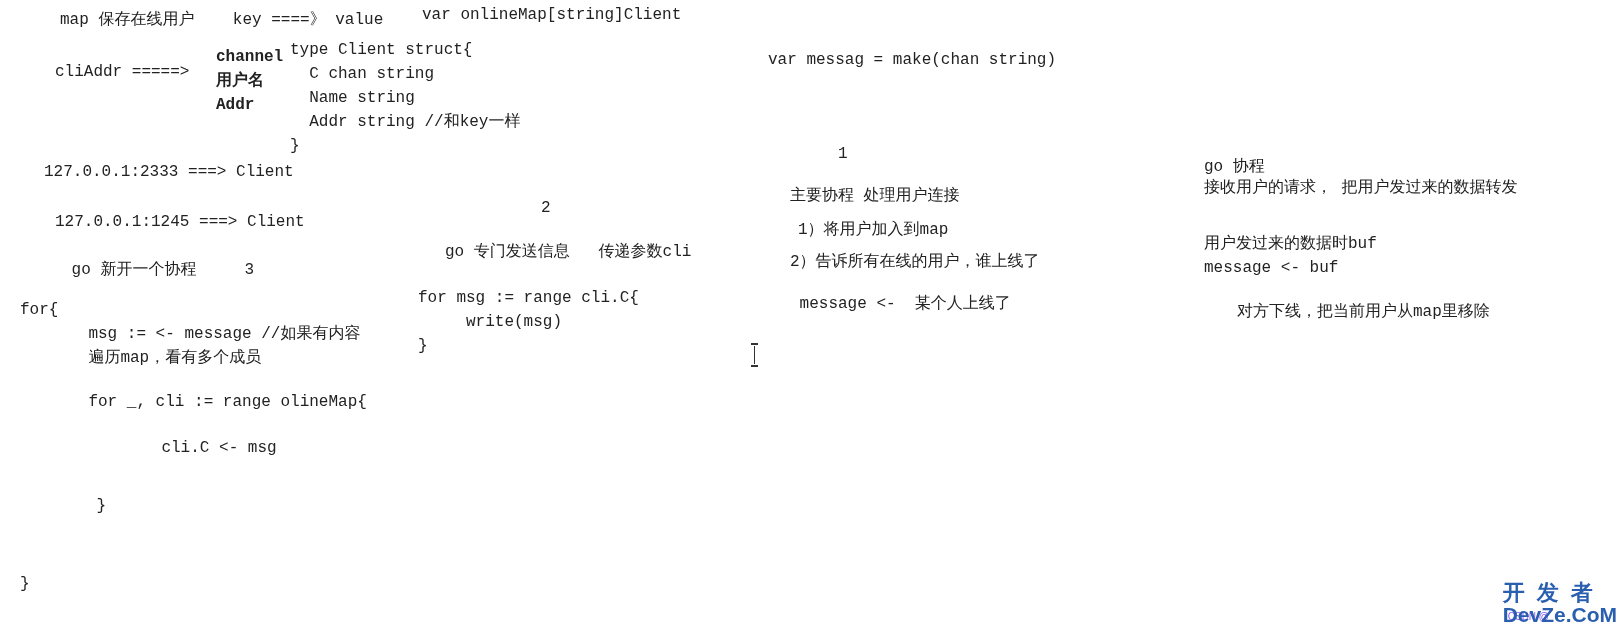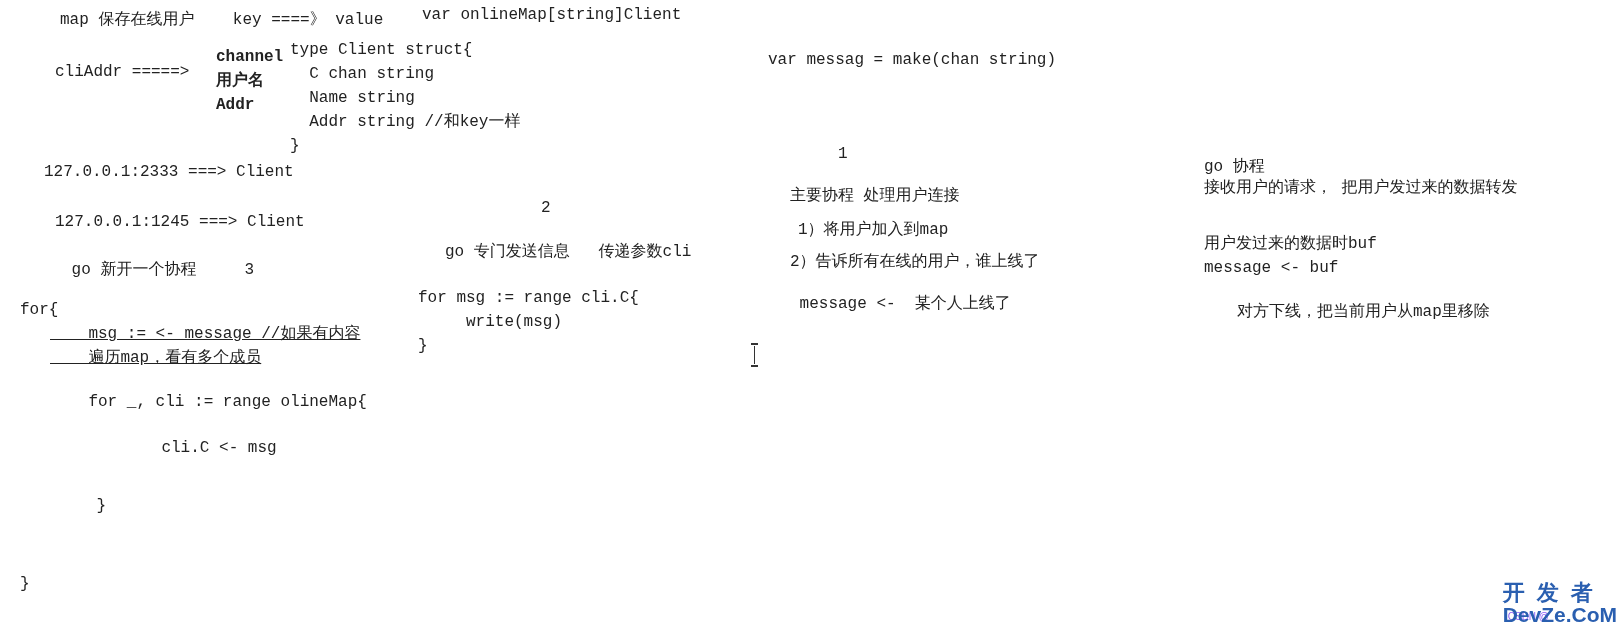--- a/index.html
+++ b/index.html
@@ -50,21 +50,21 @@
 
 <div class="txt" style="left:60px; top:8px;">map 保存在线用户    key ====》 value</div>
 <div class="txt" style="left:55px; top:60px;">cliAddr =====&gt;</div>
 <div class="txt" style="left:216px; top:45px;font-weight:bold;">channel
 用户名
 Addr</div>
 <div class="txt" style="left:44px; top:160px;">127.0.0.1:2333 ===&gt; Client</div>
 <div class="txt" style="left:55px; top:210px;">127.0.0.1:1245 ===&gt; Client</div>
 <div class="txt" style="left:62px; top:258px;"> go 新开一个协程     3</div>
 <div class="txt" style="left:20px; top:298px;">for{</div>
-<div class="txt" style="left:50px; top:322px;text-decoration:underline;">    msg := &lt;- message //如果有内容
+<div class="txt" style="left:50px; top:322px;">    msg := &lt;- message //如果有内容
     遍历map，看有多个成员</div>
 <div class="txt" style="left:50px; top:390px;">    for _, cli := range olineMap{</div>
 <div class="txt" style="left:75px; top:436px;">         cli.C &lt;- msg</div>
 <div class="txt" style="left:58px; top:494px;">    }</div>
 <div class="txt" style="left:20px; top:572px;">}</div>
 
 <div class="txt" style="left:422px; top:3px;">var onlineMap[string]Client</div>
 <div class="txt" style="left:290px; top:38px;">type Client struct{
   C chan string
   Name string

